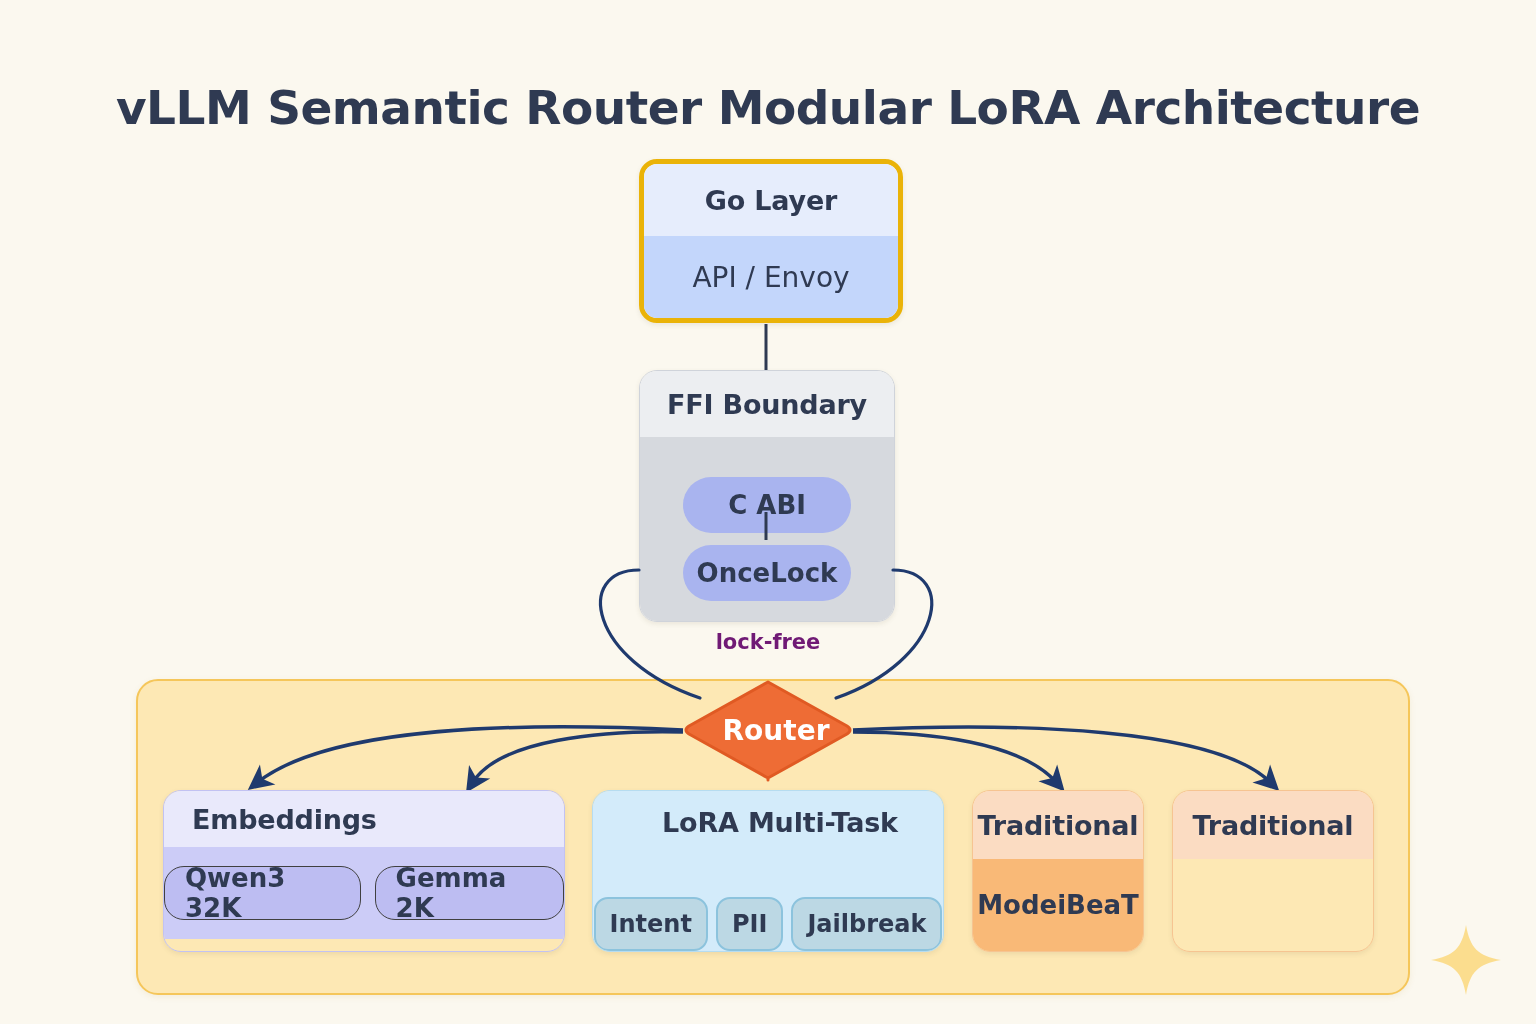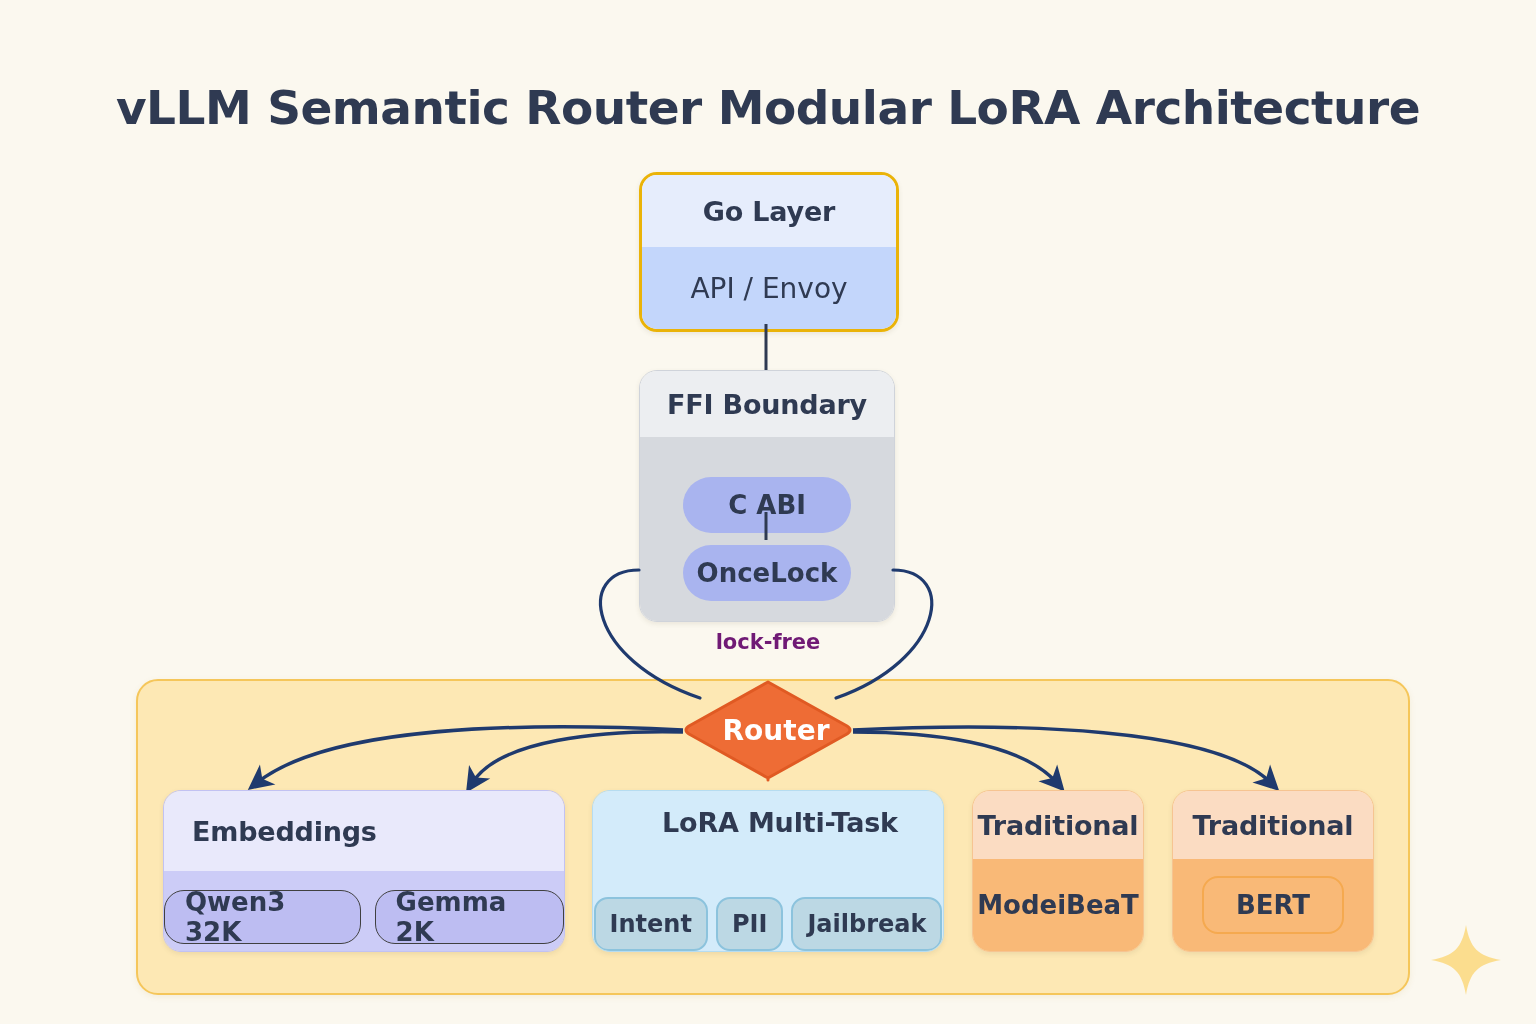--- a/index.html
+++ b/index.html
@@ -30,21 +30,21 @@
     font-size:27px;font-weight:700;color:#2f3a52;
     letter-spacing:-0.2px;
   }
   .card .body{
     width:100%;box-sizing:border-box;
     display:flex;align-items:center;justify-content:center;
     gap:14px;
   }
 
   
-  #go-layer{left:639px;top:172px;width:254px;height:154px;border:3px solid #eab308;}
+  #go-layer{left:639px;top:159px;width:254px;height:154px;border:5px solid #eab308;}
   #go-layer .hdr{height:72px;background:#e6edfc;}
   #go-layer .body{height:82px;background:#c3d6fb;
     font-size:28px;font-weight:400;color:#2f3a52;}
 
   
   #ffi{left:639px;top:370px;width:254px;height:250px;border:1px solid #cfd3da;}
   #ffi .hdr{height:66px;background:#eceef1;}
   #ffi .body{height:184px;background:#d6d9de;flex-direction:column;gap:12px;padding-top:20px;}
   .ffi-pill{
     width:168px;height:56px;border-radius:28px;background:#a9b4ef;
@@ -54,21 +54,21 @@
 
   
   #group{
     position:absolute;left:136px;top:679px;width:1270px;height:312px;
     background:#fde8b4;border:2px solid #f5c65a;border-radius:22px;
     box-shadow:0 2px 6px rgba(180,140,40,.10);
   }
 
   
   #embeddings{left:163px;top:790px;width:400px;height:160px;border:1px solid #c2c2f2;}
-  #embeddings .hdr{height:80px;background:#e9e9fb;justify-content:flex-start;padding-left:28px;}
+  #embeddings .hdr{height:56px;background:#e9e9fb;justify-content:flex-start;padding-left:28px;}
   #embeddings .body{height:92px;background:#ccccf7;}
   .emb-pill{height:52px;border-radius:20px;background:#bdbdf2;border:1px solid #404040;
     display:flex;align-items:center;justify-content:center;padding:0 20px;
     font-size:26px;font-weight:700;color:#2f3a52;}
 
   #lora{left:592px;top:790px;width:350px;height:160px;border:1px solid #b6dcf0;}
   #lora .hdr{height:62px;background:#d3ebfa;padding-left:24px;}
   #lora .body{height:98px;background:#d3ebfa;align-items:flex-end;gap:8px;}
   .lora-pill{height:50px;border-radius:14px;background:#bcd8e4;border:2px solid #8cc3dd;
     display:flex;align-items:center;justify-content:center;padding:0 14px;
@@ -185,18 +185,15 @@
     </div>
   </div>
 
   <div class="card" id="trad1">
     <div class="hdr">Traditional</div>
     <div class="body">ModeiBeaT</div>
   </div>
 
   <div class="card" id="trad2">
     <div class="hdr">Traditional</div>
-    <div class="body">
-      <div class="trad-pill">BERT</div>
-    </div>
   </div>
 
 </div>
 
 </body></html>

